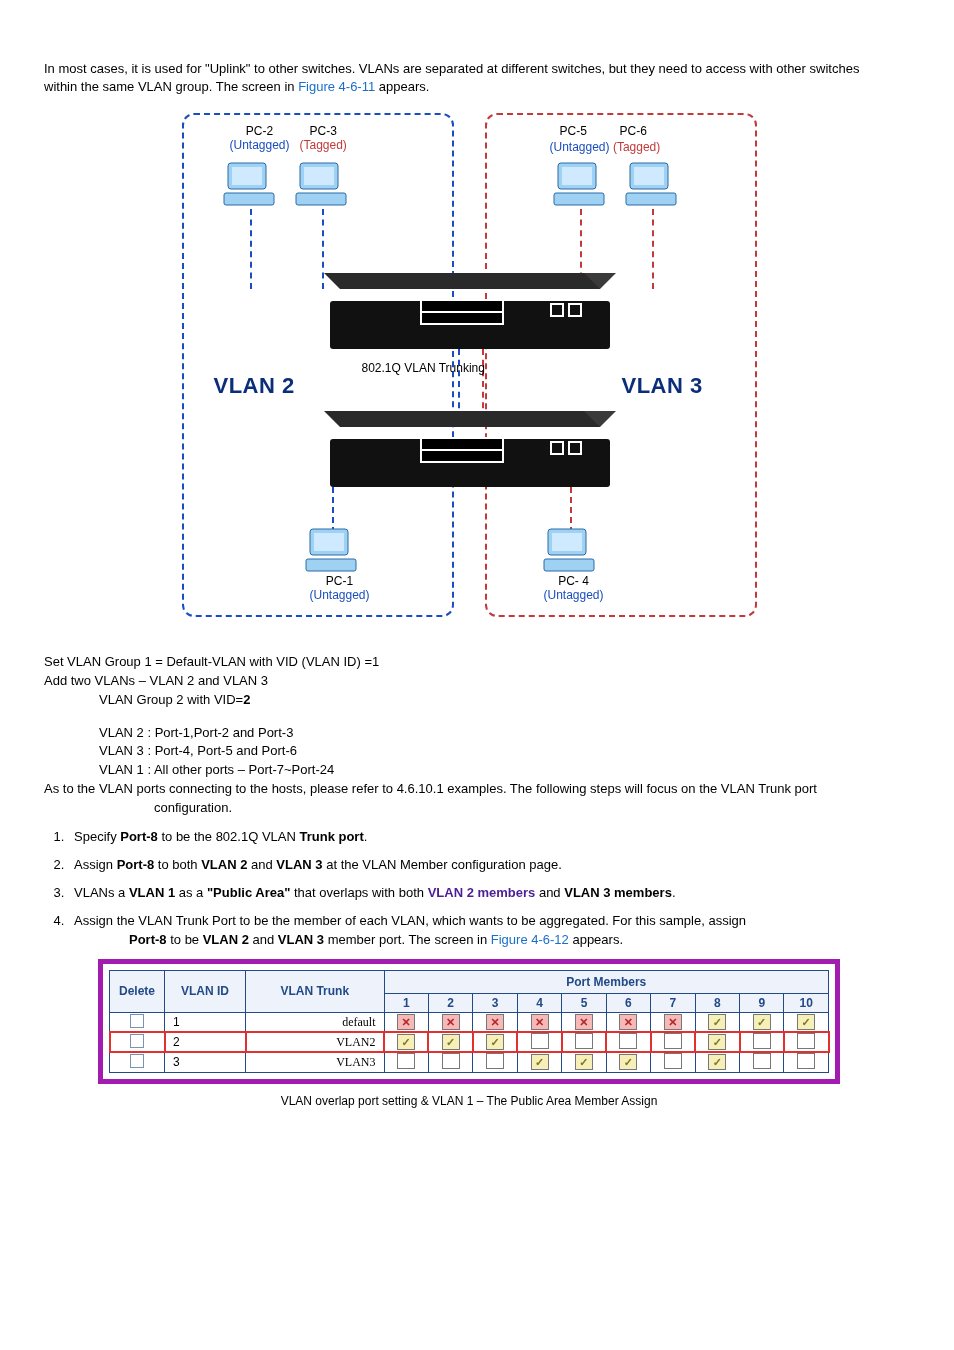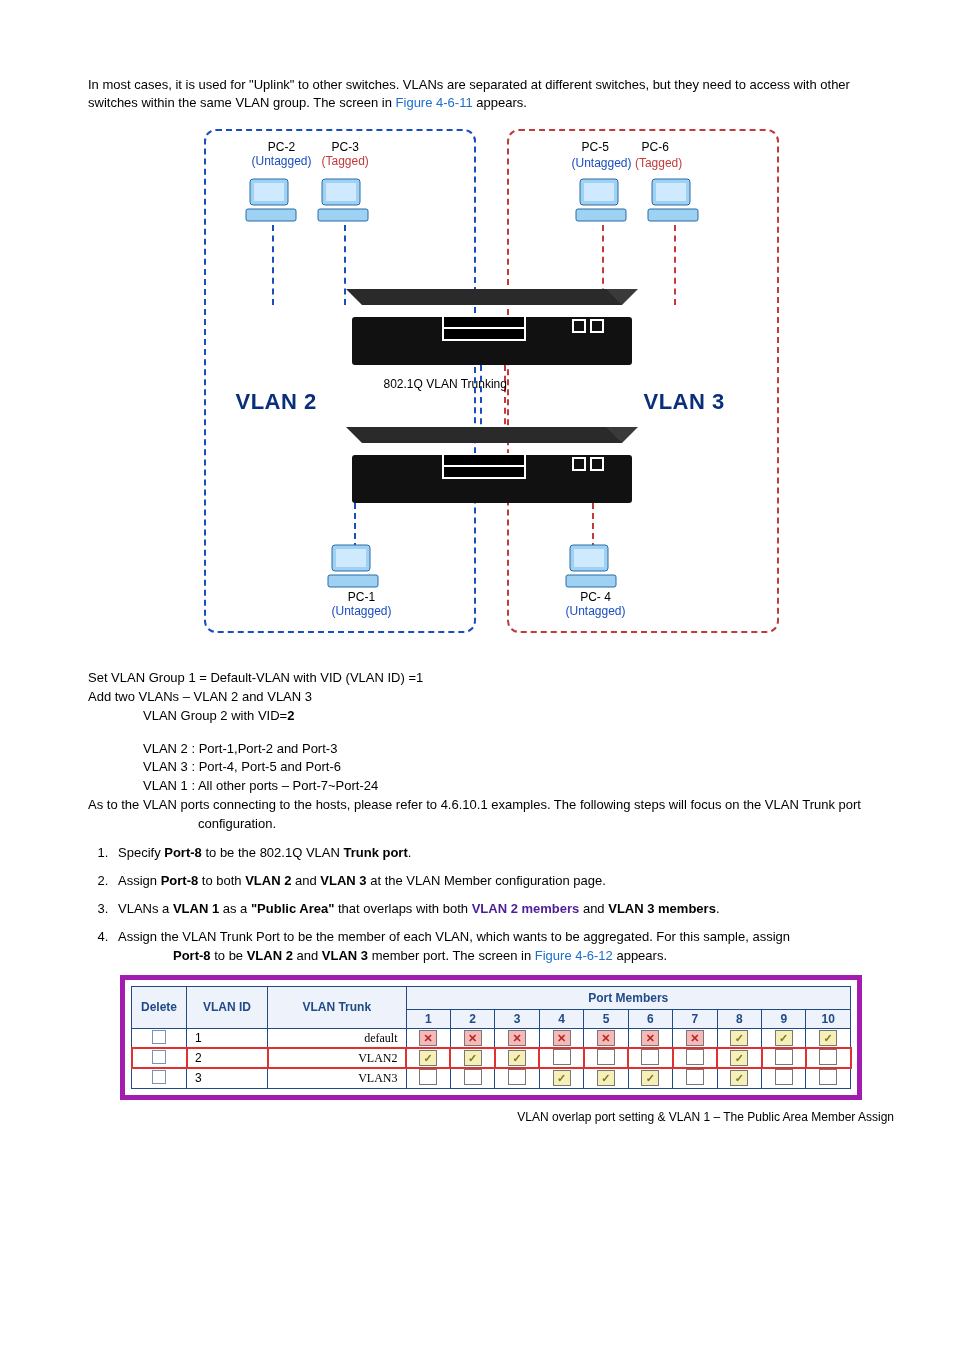--- a/index.html
+++ b/index.html
@@ -1,16 +1,16 @@
 <!DOCTYPE html>
 <html><head>
 <meta charset="utf-8">
 <style>
   html,body{margin:0;padding:0;background:#fff;font-family:Arial,Helvetica,sans-serif;color:#000;font-size:13px}
-  .page{width:954px;margin:16px auto;padding:60px 60px 40px 88px;box-sizing:border-box}
+  .page{width:954px;margin:0 auto;padding:60px 60px 40px 44px;box-sizing:border-box}
   .intro{line-height:1.35}
   .link{color:#1a6fc9}
   .diagram-wrap{width:575px;margin:18px auto 0 auto;border-radius:10px}
   .diagram{position:relative;width:575px;height:500px}
   .dash-box{position:absolute;border:2px dashed;border-radius:12px}
   .pc-label{position:absolute;font-size:12px;text-align:center;line-height:1.15}
   .untag{color:#1a4dbf}
   .tag{color:#c23a3a}
   .pc-icon{position:absolute}
   .switch{position:absolute;width:280px;height:76px}
@@ -45,21 +45,21 @@
   .td-del{width:52px;text-align:center}
   .td-vid{width:64px;text-align:left;padding:2px 8px}
   .td-name{padding:2px 8px;text-align:right;font-family:"Times New Roman",serif}
   .pm-cell{min-width:22px;height:18px;text-align:center;padding:0}
   .chk{display:inline-block;width:12px;height:12px;border:1px solid #7a93b0;background:#fff}
   .mark{display:inline-block;width:16px;height:14px;border:1px solid #777;font-size:11px;line-height:14px;font-weight:bold;text-align:center}
   .mk-x{background:#f7b8b8;color:#b02a2a}
   .mk-v{background:#f6f0b8;color:#7a7a2a}
   .mk-e{background:#fff}
   tr.hl-red td{outline:2px solid #e03030;outline-offset:-1px}
-  .caption{text-align:right;margin-top:10px;font-size:12px}
+  .caption{text-align:center;margin-top:10px;font-size:12px}
   .pagenum{text-align:center;margin-top:6px;font-size:12px}
   svg.pc{width:55px;height:48px}
 </style>
 </head>
 <body>
 <div class="page">
 
 <div class="intro">
   <span>In most cases, it is used for "</span><span class="link" style="color:#000">Uplink</span><span>" to other switches. VLANs are separated at different switches, but they need to access with other switches within the same VLAN group. The screen in </span><span class="link">Figure 4-6-11</span><span> appears.</span>
 </div>

